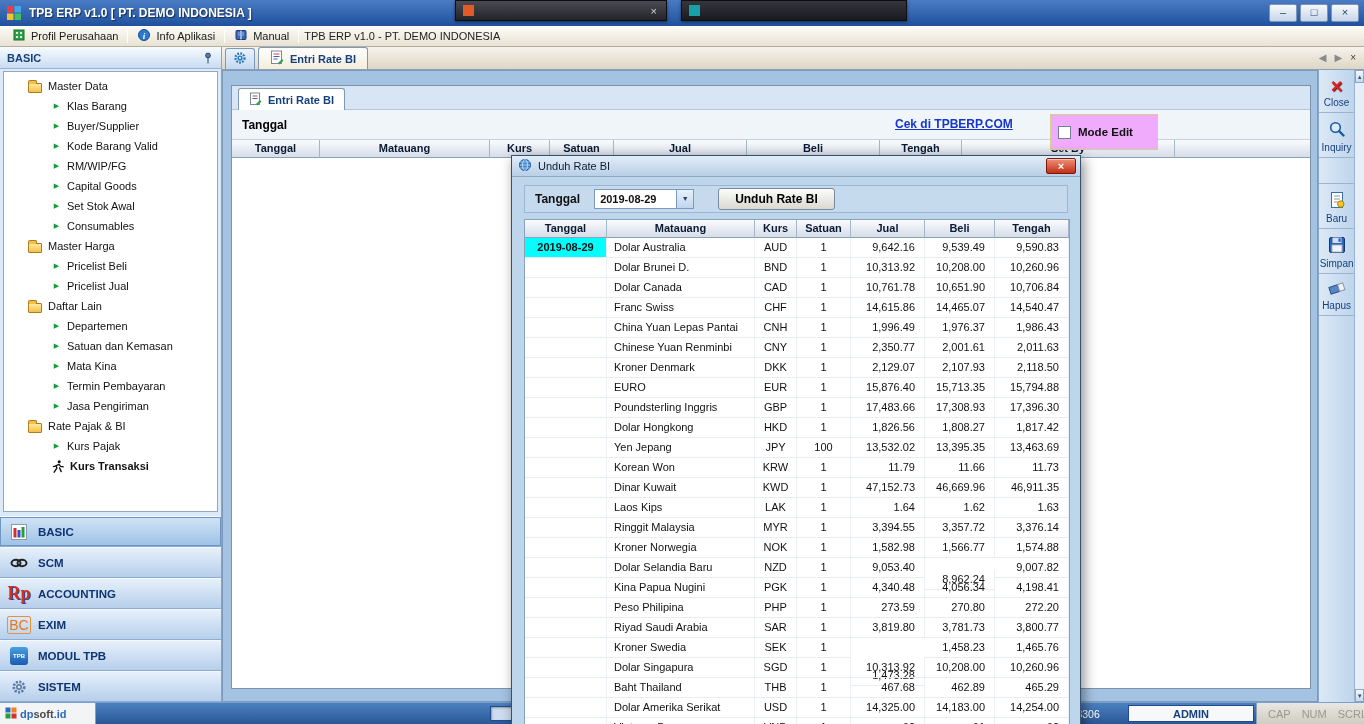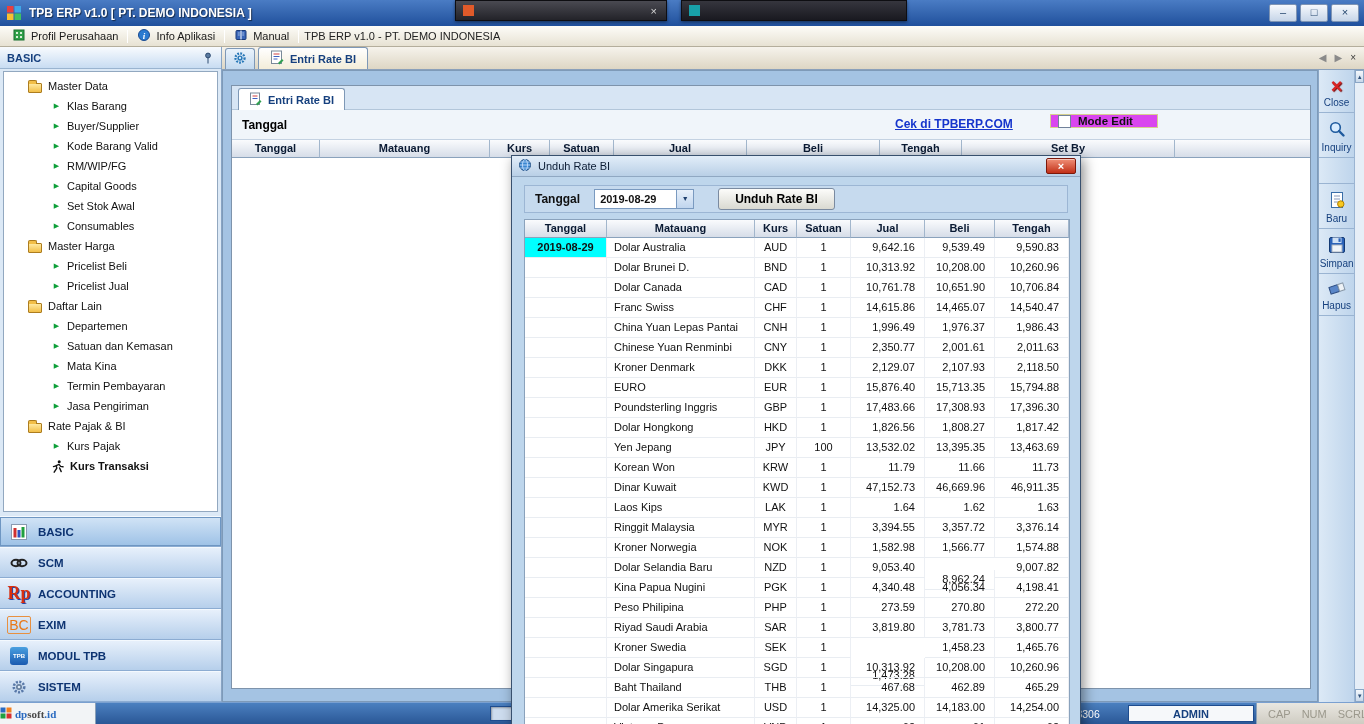--- a/index.html
+++ b/index.html
@@ -104,22 +104,22 @@
   .screen-window { position:absolute; left:8px; top:14px; width:1080px; height:604px;
     background:#fff; border:1px solid #7e93ab; }
   .screen-tabrow { height:24px; background:#d7e5f4; border-bottom:1px solid #b2c6da; position:relative; }
   .screen-subtab { position:absolute; left:6px; top:2px; height:22px; background:#fff;
     border:1px solid #7e98b6; border-bottom:none; border-radius:3px 3px 0 0;
     display:flex; align-items:center; gap:6px; padding:0 10px; font-weight:bold; color:#16407e; }
   .screen-toolbar { position:relative; height:30px; background:#f0f5fa; border-bottom:1px solid #c4d2e2; }
   .screen-tanggal { position:absolute; left:10px; top:8px; font-weight:bold; font-size:12px; color:#000; }
   .screen-link { position:absolute; left:663px; top:7px; font-weight:bold; font-size:12px;
     color:#1535cc; text-decoration:underline; }
-  .mode-edit { position:absolute; left:818px; top:4px; width:108px; height:14px;
-    background:#d946ef; border:1px solid #d6cf8e; display:flex; align-items:center; gap:7px; padding:0 7px; }
+  .mode-edit { position:absolute; left:818px; top:4px; width:108px; height:36px;
+    background:#f0abfc; border:1px solid #d6cf8e; display:flex; align-items:center; gap:7px; padding:0 7px; }
   .checkbox { width:13px; height:13px; background:#fff; border:1px solid #71819a; flex:0 0 auto; }
   .mode-edit .lbl { font-weight:bold; font-size:11.5px; }
   .screen-head { display:flex; height:18px; }
   .gh { height:18px; line-height:17px; text-align:center; font-weight:bold; font-size:11px; color:#0a1a33;
     background:linear-gradient(#fafbfd,#d6dde8); border-right:1px solid #a2b6cc; border-bottom:1px solid #8aa2bc;
     overflow:hidden; white-space:nowrap; flex:0 0 auto; }
   .gh.fill { flex:1 1 auto; border-right:none; }
 
   
   .dialog { position:absolute; left:288px; top:84px; width:570px; height:604px; z-index:30;
@@ -149,21 +149,21 @@
     border-bottom:1px solid #e9edf2; overflow:hidden; white-space:nowrap; flex:0 0 auto; }
   .a-l { text-align:left; padding-left:7px; }
   .a-c { text-align:center; }
   .a-r { text-align:right; padding-right:9px; }
   .date-hl { background:#00ffff; font-weight:bold; text-align:center; }
 
   
   .statusbar { position:absolute; left:0; bottom:0; width:100%; height:22px;
     background:linear-gradient(#4b80c0,#2a5796); border-top:1px solid #7aa0d0; }
   .sb-logo { position:absolute; left:0; top:0; width:96px; height:100%; background:#f2f4f6;
-    border-right:1px solid #8aa0b8; display:flex; align-items:center; gap:3px;font-family:Liberation Serif, serif; }
+    border-right:1px solid #8aa0b8; display:flex; align-items:center; padding-left:5px; gap:3px; }
   .logo-text b.d-p1 { color:#2a6ac0; }
   .logo-text b.d-soft { color:#4a4a4a; } .logo-text span.d-id { color:#2a6ac0; font-weight:bold; }
   .sb-progress { position:absolute; left:490px; width:446px; top:3px; bottom:3px; background:#cddcee;
     border:1px solid #1e4c8e; box-shadow:inset 1px 1px 2px rgba(0,0,0,.3); }
   .sb-conn { position:absolute; left:941px; top:5px; color:#fff; font-size:10.5px; white-space:nowrap; }
   .sb-user { position:absolute; left:1128px; width:126px; top:2px; bottom:2px; background:#f6f8fa;
     border:1px solid #1e4c8e; color:#16407e; font-weight:bold; text-align:center; line-height:16px; }
   .sb-keys { position:absolute; left:1256px; right:0; top:0; bottom:0;
     background:linear-gradient(#e9e7e1,#cfccc2); color:#9b988c; display:flex; gap:11px;
     align-items:center; padding-left:11px; border-left:1px solid #8aa0b8; }

